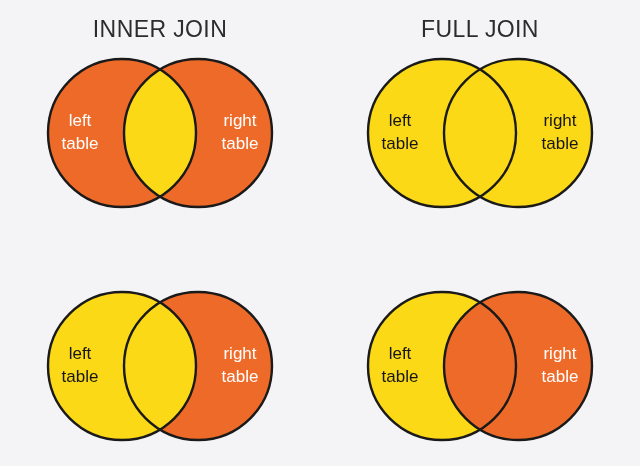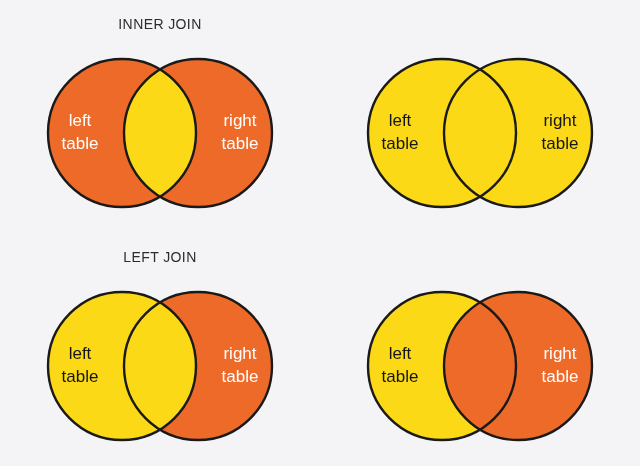--- a/index.html
+++ b/index.html
@@ -25,21 +25,21 @@
     position: relative;
     width: 320px;
     height: 233px;
   }
   .panel-title {
     position: absolute;
     top: 16px;
     left: 0;
     width: 320px;
     text-align: center;
-    font-size: 14px;
+    font-size: 23px;
     font-weight: 400;
     letter-spacing: 0.4px;
     color: #2c2c2c;
     white-space: nowrap;
   }
   .venn {
     position: absolute;
     top: 0;
     left: 0;
   }
@@ -75,20 +75,21 @@
         <g clip-path="url(#clipR-inner-join)">
           <circle cx="122" cy="133" r="74" fill="#fbd917"></circle>
         </g>
         <circle cx="122" cy="133" r="74" class="outline"></circle>
         <circle cx="198" cy="133" r="74" class="outline"></circle>
         <text x="80" y="133" fill="#ffffff"><tspan x="80" dy="-0.62em">left</tspan><tspan x="80" dy="1.32em">table</tspan></text>
         <text x="240" y="133" fill="#ffffff"><tspan x="240" dy="-0.62em">right</tspan><tspan x="240" dy="1.32em">table</tspan></text>
       </svg>
     </div>
     <div class="panel">
+      <div class="panel-title">FULL JOIN</div>
       <svg class="venn" width="320" height="233" viewBox="0 0 320 233">
         <defs>
           <clipPath id="clipL-full-join">
             <circle cx="122" cy="133" r="74"></circle>
           </clipPath>
           <clipPath id="clipR-full-join">
             <circle cx="198" cy="133" r="74"></circle>
           </clipPath>
         </defs>
         <circle cx="122" cy="133" r="74" fill="#fbd917"></circle>
@@ -96,21 +97,20 @@
         <g clip-path="url(#clipR-full-join)">
           <circle cx="122" cy="133" r="74" fill="#fbd917"></circle>
         </g>
         <circle cx="122" cy="133" r="74" class="outline"></circle>
         <circle cx="198" cy="133" r="74" class="outline"></circle>
         <text x="80" y="133" fill="#161616"><tspan x="80" dy="-0.62em">left</tspan><tspan x="80" dy="1.32em">table</tspan></text>
         <text x="240" y="133" fill="#161616"><tspan x="240" dy="-0.62em">right</tspan><tspan x="240" dy="1.32em">table</tspan></text>
       </svg>
     </div>
     <div class="panel">
-      <div class="panel-title">LEFT JOIN</div>
       <svg class="venn" width="320" height="233" viewBox="0 0 320 233">
         <defs>
           <clipPath id="clipL-left-join">
             <circle cx="122" cy="133" r="74"></circle>
           </clipPath>
           <clipPath id="clipR-left-join">
             <circle cx="198" cy="133" r="74"></circle>
           </clipPath>
         </defs>
         <circle cx="122" cy="133" r="74" fill="#fbd917"></circle>

